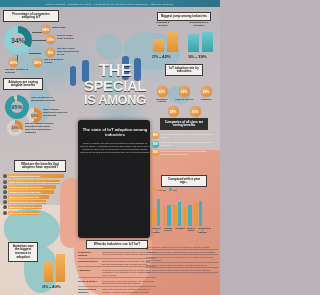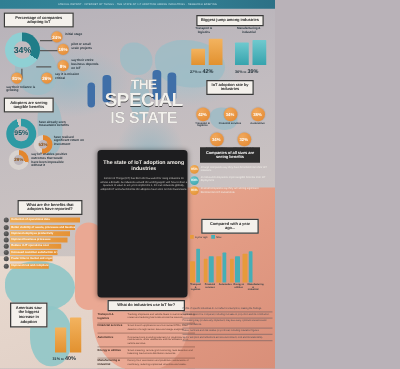--- a/index.html
+++ b/index.html
@@ -143,21 +143,21 @@
   
   .notes { position:absolute; width:72px; }
   .note { font-size:1.9px; line-height:1.35; color:#4a4a52; border-bottom:.3px solid rgba(80,80,90,.4); padding:.8px 0; }
 
   
   .title-wrap { position:absolute; left:80px; top:63px; width:70px; text-align:center; }
   .t-line {
     font-weight:bold; color:#f2f0ec; letter-spacing:-.4px;
     line-height:.96; text-shadow:0 .5px .5px rgba(0,0,0,.6);
   }
-  .t1 { font-size:11px; }
+  .t1 { font-size:17px; }
   .t2 { font-size:15px; }
   .t3 { font-size:13px; }
   .sub {
     position:absolute; left:80px; top:128px; width:70px;
     color:#f0ede8; font-size:4.2px; font-weight:bold; line-height:1.15; text-align:center;
   }
   .body-txt {
     position:absolute; left:80px; top:142px; width:70px;
     color:#c9c6c2; font-size:2.1px; line-height:1.45; text-align:center;
   }
@@ -313,21 +313,21 @@
     <div class="vval" style="left:34px;top:42px;">
       <span>31%</span>
       <span style="font-size:2.4px;">to</span>
       <span class="big">40%</span>
     </div>
   </div>
 
   <div class="title-wrap">
     <div class="t-line t1">THE</div>
     <div class="t-line t2">SPECIAL</div>
-    <div class="t-line t3">IS STATE</div>
+    <div class="t-line t3">IS AMONG</div>
   </div>
   <div class="sub">The state of IoT adoption among industries</div>
   <div class="body-txt">Internet of Things (IoT) has been the buzzword for rising industries for almost a decade. As industries around the world grapple with how to drive a quantum of value or are yet to implement it, the true industries globally, adopted IoT and what benefits the adopters have seen on their businesses.</div>
 
   <div class="panel" style="left:76px;top:240px;width:82px;">
     <div class="cap" style="width:62px;margin:0 auto 1px;">What do industries use IoT for?</div>
     <div class="tbl" id="usecases-table" style="position:relative;left:2px;">
         <div class="trow">
           <div class="tind">Transport &amp; logistics</div>
           <div class="tdesc">Tracking shipments and vehicle fleets in real time, optimising routes and reducing fuel costs across the network.</div>

